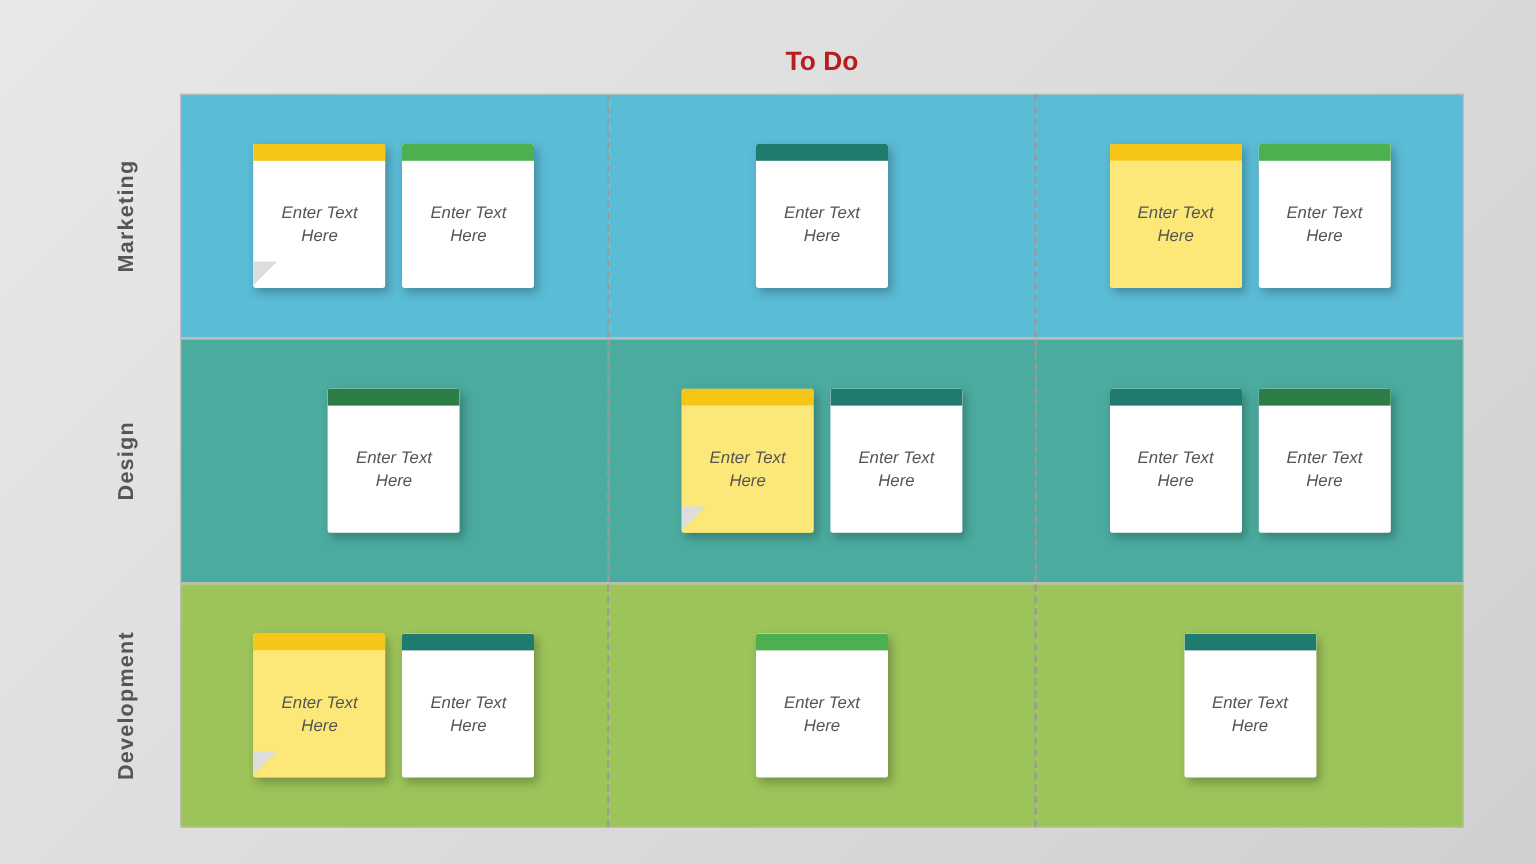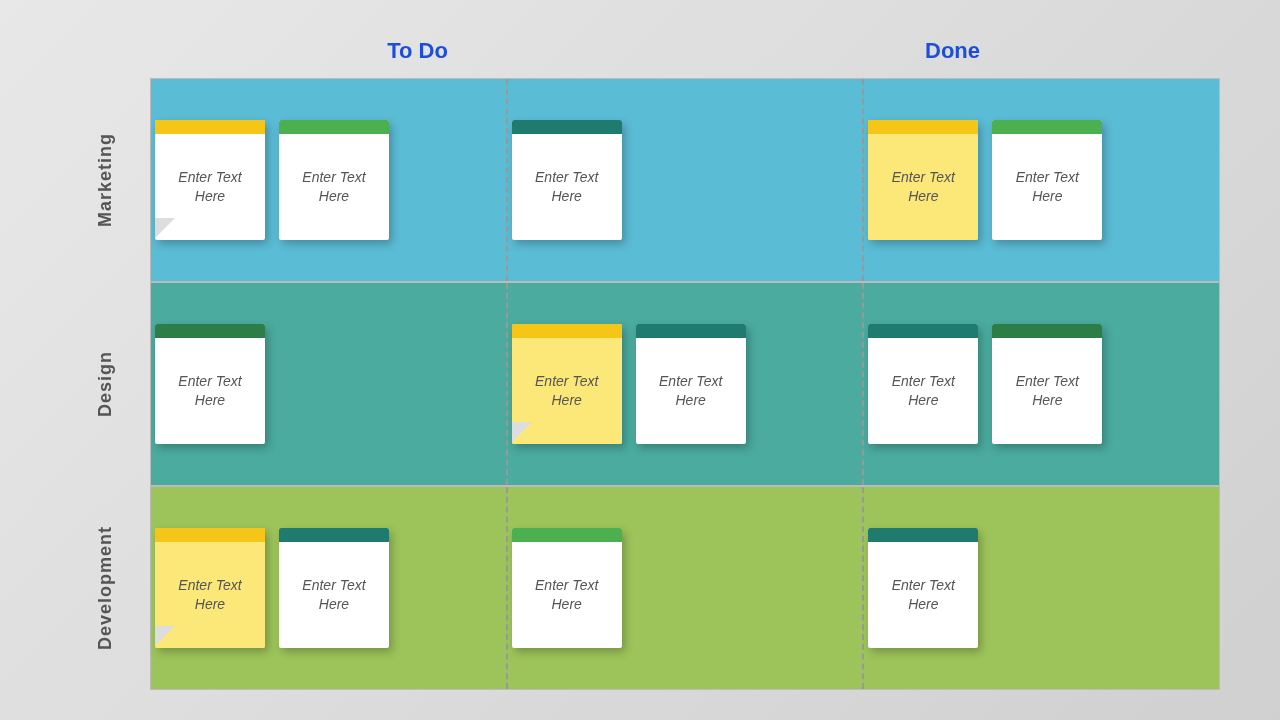--- a/index.html
+++ b/index.html
@@ -26,21 +26,21 @@
       display: flex;
       margin-left: 90px;
       margin-bottom: 4px;
     }
 
     .col-header {
       flex: 1;
       text-align: center;
       font-size: 22px;
       font-weight: 600;
-      color: #1d4ed8;
+      color: #b91c1c;
       padding: 8px 0 10px;
     }
 
     .board-body {
       display: flex;
       flex: 1;
     }
 
     .row-labels {
       width: 90px;
@@ -76,21 +76,21 @@
       display: flex;
       border-bottom: 2px solid #bbb;
     }
     .grid-row:last-child { border-bottom: none; }
 
     .grid-cell {
       flex: 1;
       padding: 16px 4px;
       display: flex;
       align-items: center;
-      justify-content: flex-start;
+      justify-content: center;
       gap: 14px;
       border-right: 2px dashed #999;
     }
     .grid-cell:last-child { border-right: none; }
 
     
     .row-marketing .grid-cell { background: #5bbcd6; }
     .row-design    .grid-cell { background: #4aab9e; }
     .row-develop   .grid-cell { background: #9dc45a; }
 
@@ -155,23 +155,20 @@
   </style>
 </head>
 <body>
 
 <div class="board-container">
 
   <div class="column-headers">
     <div class="col-header">
       <span>To Do</span>
     </div>
-    <div class="col-header">
-      <span>Done</span>
-    </div>
   </div>
 
   <div class="board-body">
 
     <div class="row-labels">
       <div class="row-label">
         <span class="row-label-text">Marketing</span>
       </div>
       <div class="row-label">
         <span class="row-label-text">Design</span>

